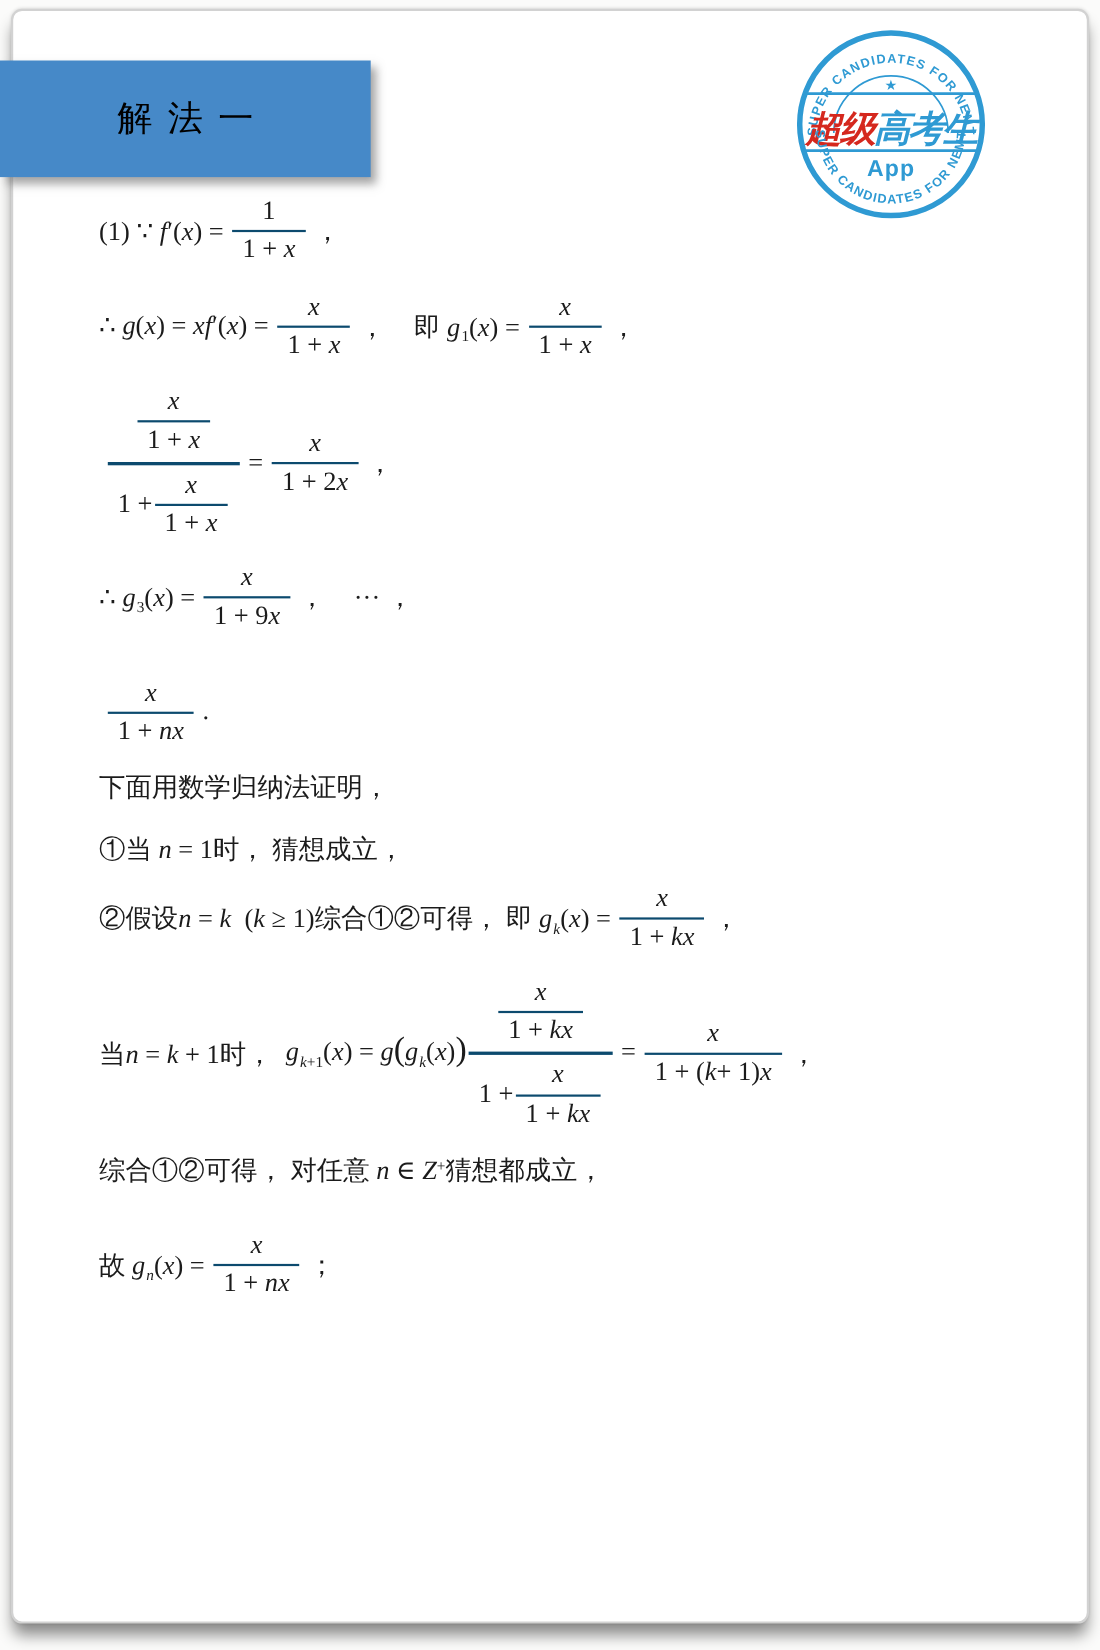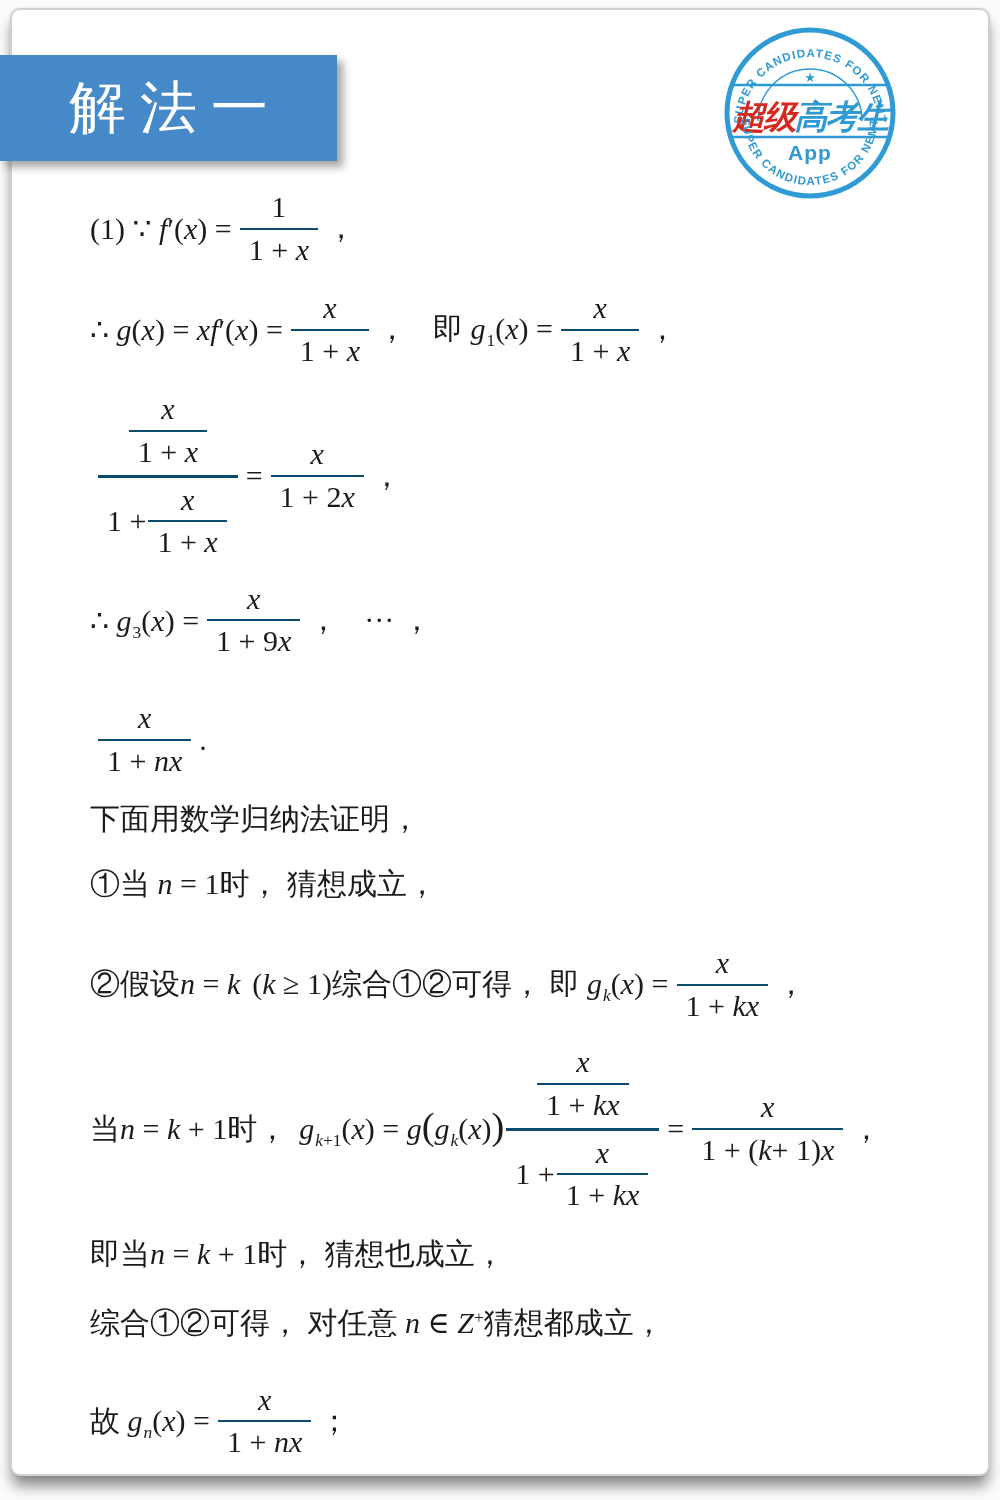--- a/index.html
+++ b/index.html
@@ -15,27 +15,27 @@
     border:2px solid #d2d2d2;border-radius:10px;
     box-shadow:0 12px 14px -2px rgba(0,0,0,0.45), 0 0 3px rgba(0,0,0,0.12);
   }
   .banner{
     position:absolute;left:0;top:55px;width:337px;height:106px;
     background:#4689c8;z-index:6;
     box-shadow:6px 6px 8px rgba(90,90,90,0.55);
     display:flex;align-items:center;justify-content:center;
   }
   .banner-label{
-    color:#ffffff;font-size:57px;letter-spacing:14px;padding-left:14px;
+    color:#000000;font-size:32px;letter-spacing:14px;padding-left:14px;
     font-family:"Liberation Sans","DejaVu Sans",sans-serif;
   }
   .logo{position:absolute;left:722px;top:25px;width:176px;height:176px;z-index:6;}
   .content{
-    position:absolute;left:90px;top:187px;width:895px;
-    font-size:30px;z-index:3;
+    position:absolute;left:90px;top:176px;width:895px;
+    font-size:24px;z-index:3;
   }
   .ln{display:flex;align-items:center;white-space:nowrap;}
   .run{white-space:nowrap;}
   i{font-style:italic;}
   sub{font-size:0.58em;line-height:0;vertical-align:-0.4em;margin-left:1px;}
   sup{font-size:0.58em;line-height:0;vertical-align:0.55em;}
   .frac{display:inline-flex;flex-direction:column;align-items:center;margin:0 8px;vertical-align:middle;}
   .num,.den{padding:2px 9px;line-height:1.22;text-align:center;}
   .den{border-top:2px solid #0c4a6e;}
   .num > .frac,.den > .frac{margin:0 2px;}
@@ -141,21 +141,21 @@
       <span class="num"><i>x</i></span>
       <span class="den"><span>1 +</span> <i>nx</i></span>
     </span>
     <span class="run">.</span>
   </div>
 
   <div class="ln" style="margin-bottom:24px">
     <span class="run">下面用数学归纳法证明，</span>
   </div>
 
-  <div class="ln" style="margin-bottom:38px">
+  <div class="ln" style="margin-bottom:13px">
     <span class="run"><span>①当</span> <i>n</i> <span>= 1</span><span>时， 猜想成立，</span></span>
   </div>
 
   <div class="ln" style="margin-bottom:14px">
     <span class="run"><span>②假设</span><i>n</i> <span>=</span> <i>k</i><span class="gap-sm"></span><span>(</span><i>k</i> <span>≥ 1)</span><span>综合①②可得， 即</span> <i>g</i><sub><i>k</i></sub><span>(</span><i>x</i><span>)</span> <span>=</span></span>
     <span class="frac">
       <span class="num"><i>x</i></span>
       <span class="den"><span>1 +</span> <i>kx</i></span>
     </span>
     <span class="run">，</span>
@@ -181,23 +181,20 @@
       </span>
     </span>
     <span class="run">=</span>
     <span class="frac">
       <span class="num"><i>x</i></span>
       <span class="den"><span>1 + (</span><i>k</i><span>+ 1)</span><i>x</i></span>
     </span>
     <span class="run">，</span>
   </div>
 
-  <div class="ln" style="margin-bottom:28px">
-    <span class="run"><span>即当</span><i>n</i> <span>=</span> <i>k</i> <span>+ 1</span><span>时， 猜想也成立，</span></span>
-  </div>
 
   <div class="ln" style="margin-bottom:36px">
     <span class="run"><span>综合①②可得， 对任意</span> <i>n</i> <span>∈</span> <i>Z</i><sup>+</sup><span>猜想都成立，</span></span>
   </div>
 
   <div class="ln">
     <span class="run"><span>故</span> <i>g</i><sub><i>n</i></sub><span>(</span><i>x</i><span>)</span> <span>=</span></span>
     <span class="frac">
       <span class="num"><i>x</i></span>
       <span class="den"><span>1 +</span> <i>nx</i></span>

